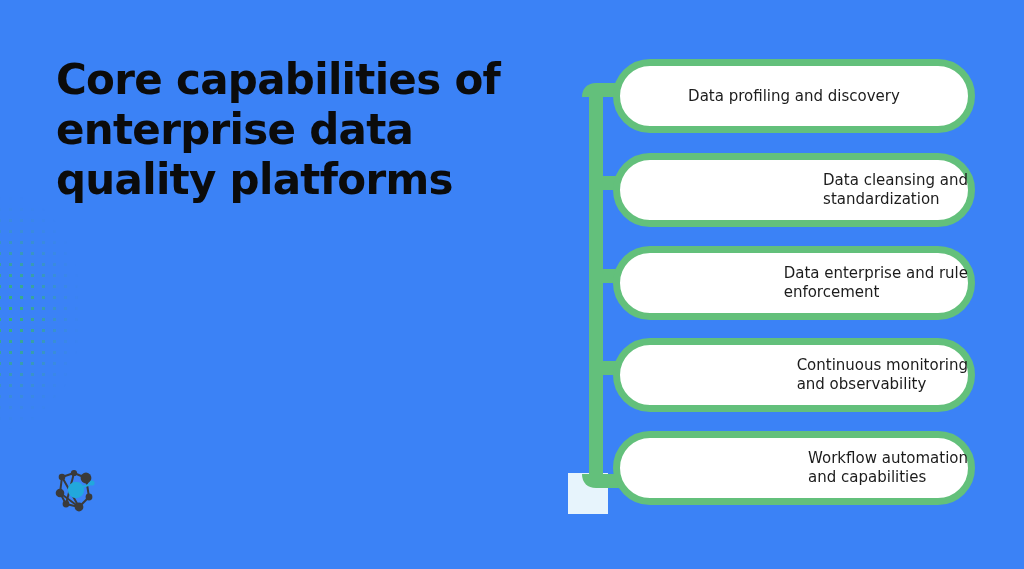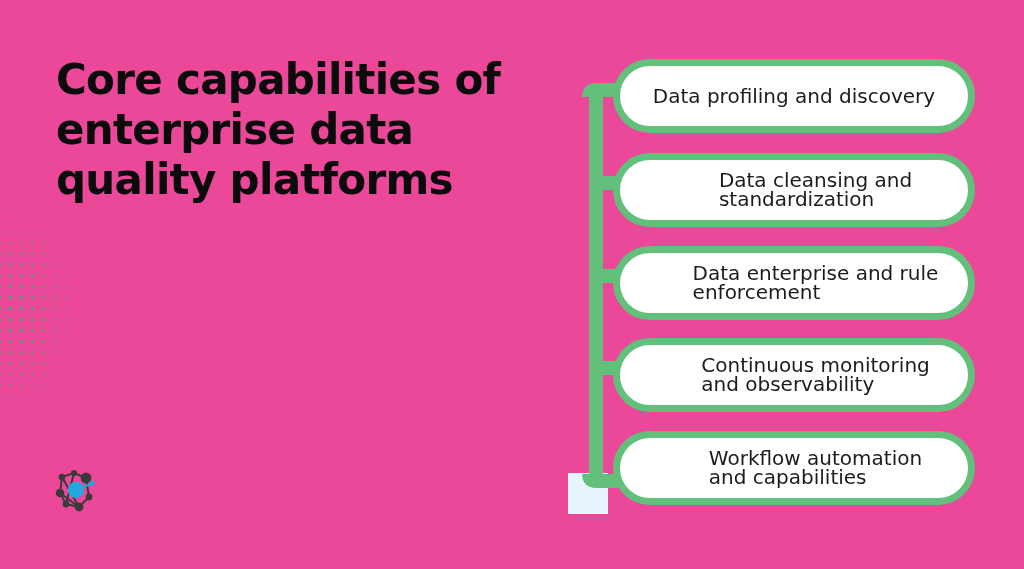--- a/index.html
+++ b/index.html
@@ -10,21 +10,21 @@
     width: 1024px;
     height: 569px;
     overflow: hidden;
     font-family: "DejaVu Sans", sans-serif;
   }
 
   #slide {
     position: relative;
     width: 1024px;
     height: 569px;
-    background: #ec4899;
+    background: #3b82f6;
     overflow: hidden;
   }
 
   
   .dot-field {
     position: absolute;
     left: -6px;
     top: 160px;
     width: 132px;
     height: 300px;
@@ -107,35 +107,35 @@
     box-sizing: border-box;
     background: #ffffff;
     border: 7px solid #63c07b;
     border-radius: 40px;
     display: flex;
     align-items: center;
   }
 
   .card-label {
     font-family: "DejaVu Sans", sans-serif;
-    font-size: 20px;
+    font-size: 15px;
     line-height: 19px;
     color: #1c1c1c;
     white-space: pre-line;
   }
 
   .card.align-center {
     justify-content: center;
   }
   .card.align-center .card-label {
     text-align: center;
   }
 
   .card.align-left {
-    justify-content: center;
+    justify-content: flex-end;
   }
   .card.align-left .card-label {
     text-align: left;
     padding-left: 43px;
   }
 </style>
 </head>
 <body>
 
 <div id="slide">

